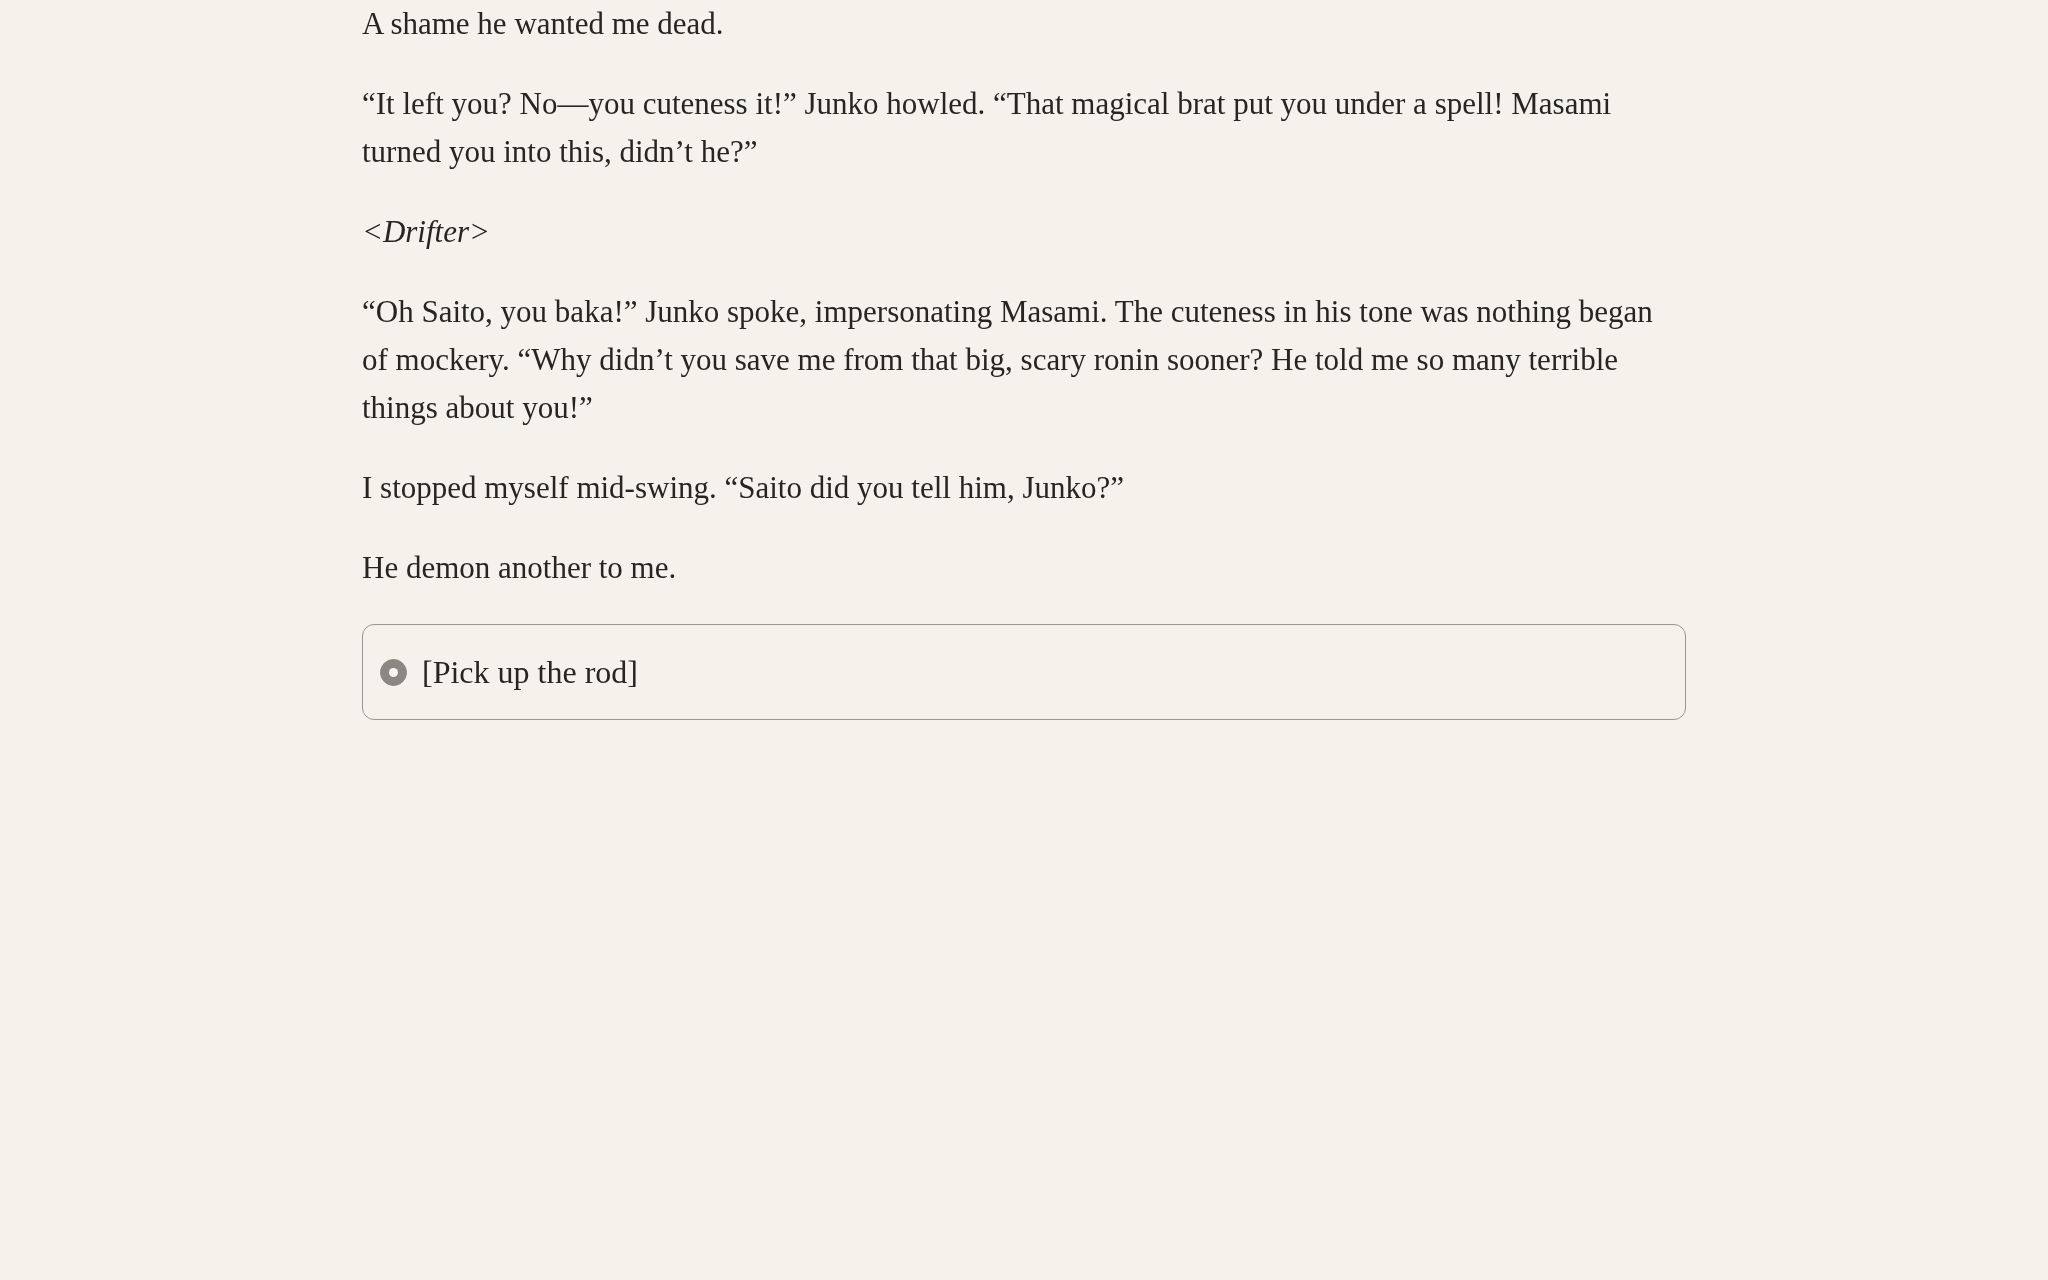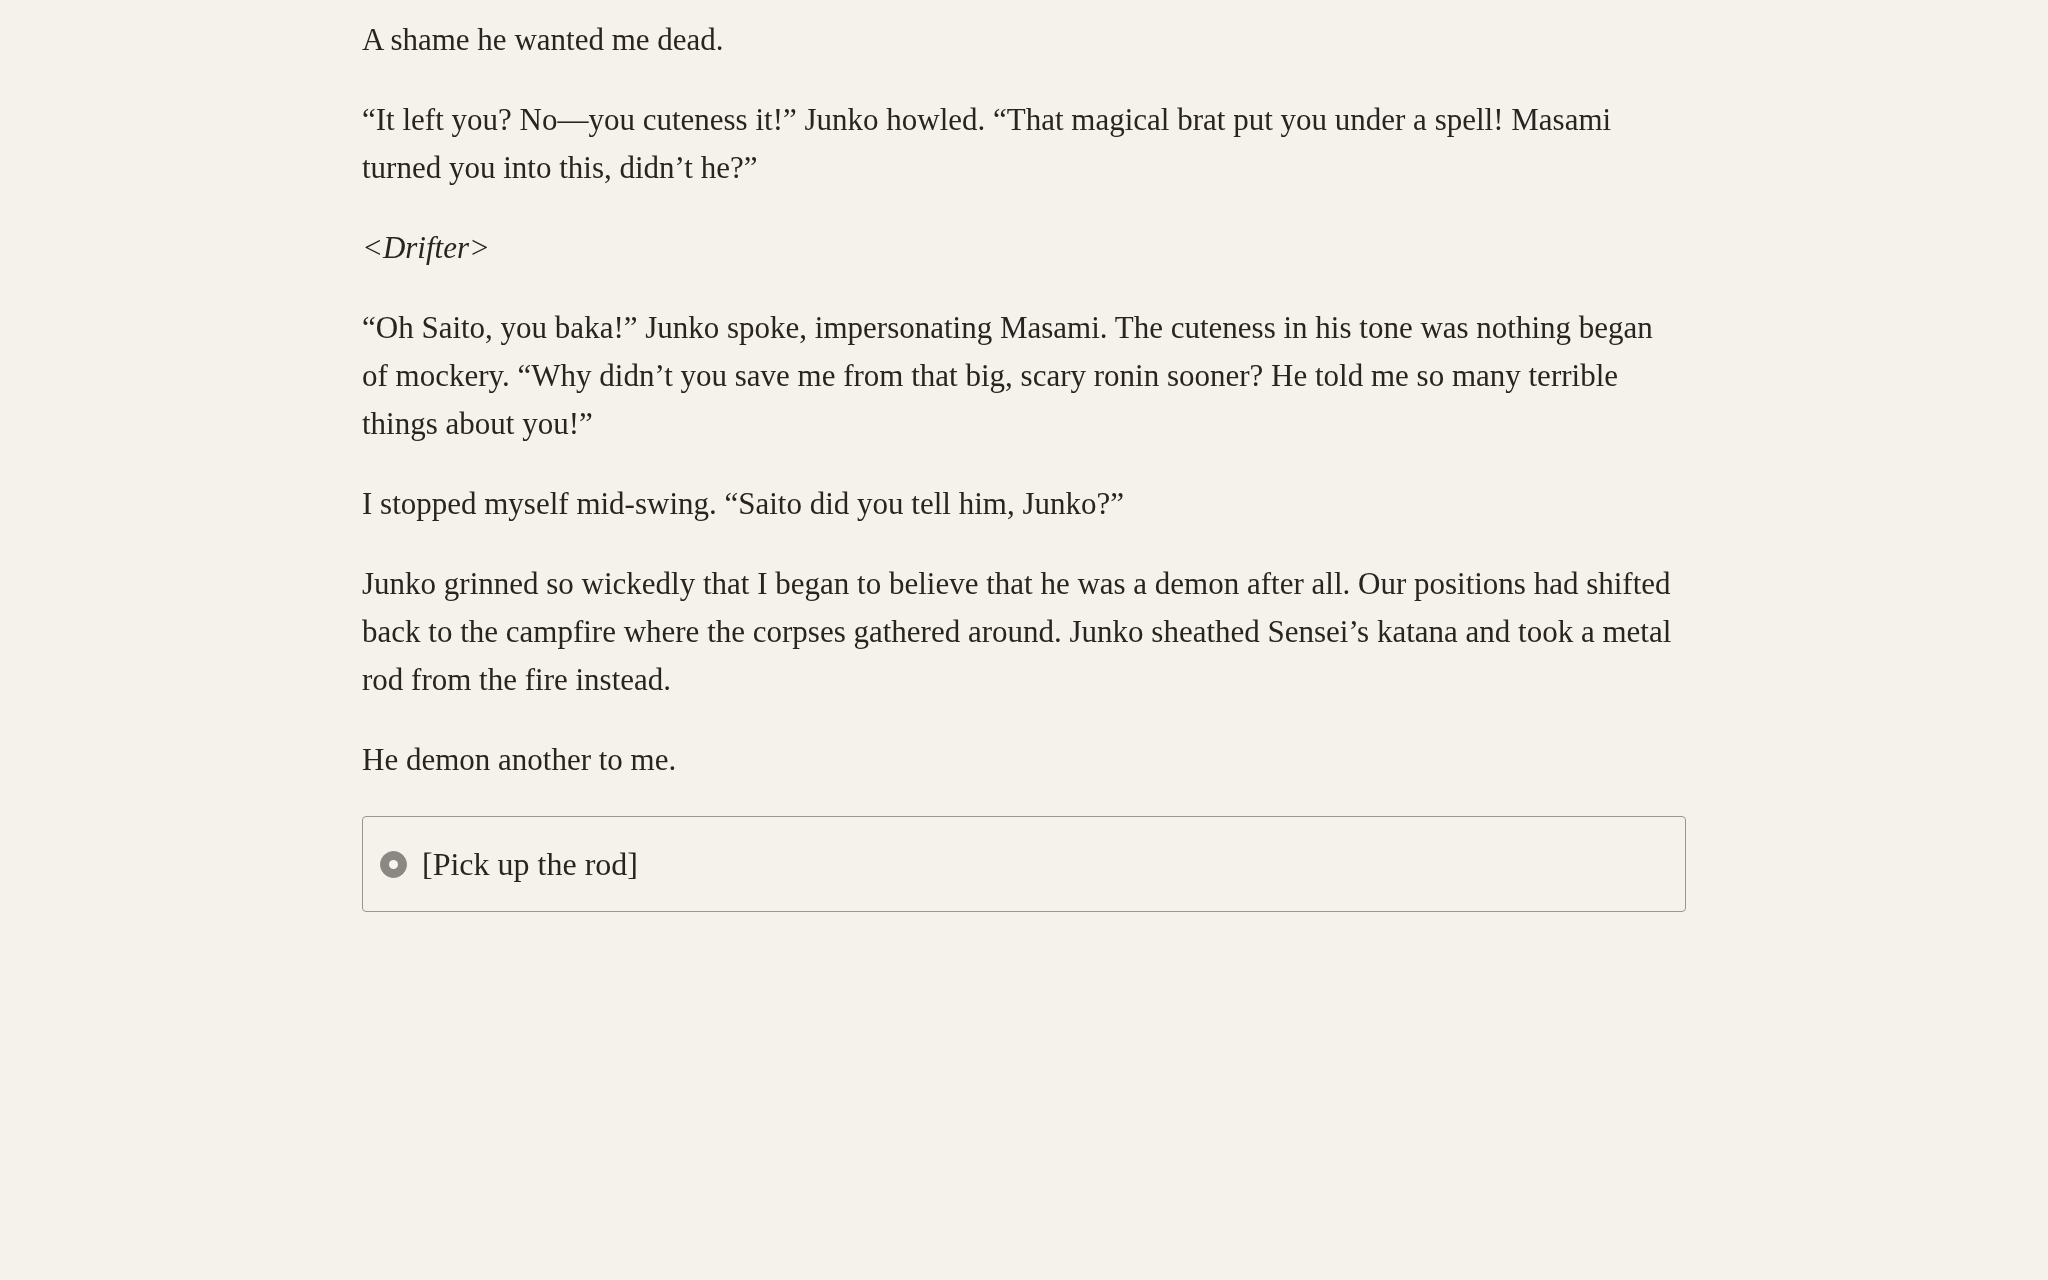--- a/index.html
+++ b/index.html
@@ -9,35 +9,35 @@
     width: 2048px;
     height: 1280px;
     overflow: hidden;
     background: #f5f1eb;
     font-family: "Liberation Serif", "DejaVu Serif", serif;
     color: #282521;
   }
   .story-column {
     width: 1324px;
     margin: 0 auto;
-    padding-top: 16px;
+    padding-top: 0;
   }
   .para {
     font-size: 31px;
     line-height: 48px;
     margin: 0 0 32px 0;
     text-align: left;
   }
   .speaker {
     font-style: italic;
   }
   .choice-box {
     margin-top: 30px;
     border: 1.5px solid #9b9893;
-    border-radius: 4px;
+    border-radius: 12px;
     background: transparent;
   }
   .choice-row {
     display: flex;
     align-items: center;
     height: 94px;
     padding: 0 24px 0 17px;
     cursor: pointer;
   }
   .choice-row + .choice-row {
@@ -85,21 +85,20 @@
 
   <p class="para">
     <em class="speaker">&lt;Drifter&gt;</em><br>
   </p>
 
 
   <p class="para">“Oh Saito, you baka!” Junko spoke, impersonating Masami. The cuteness in his tone was nothing began of mockery. “Why didn’t you save me from that big, scary ronin sooner? He told me so many terrible things about you!”</p>
 
   <p class="para">I stopped myself mid-swing. “Saito did you tell him, Junko?”</p>
 
-  <p class="para">Junko grinned so wickedly that I began to believe that he was a demon after all. Our positions had shifted back to the campfire where the corpses gathered around. Junko sheathed Sensei’s katana and took a metal rod from the fire instead.</p>
 
   <p class="para">He demon another to me.</p>
 
   <div class="choice-box">
 
     <div class="choice-row">
       <span class="radio selected">
           <span class="dot"></span>
         </span>
       <span class="choice-label">[Pick up the rod]</span>

